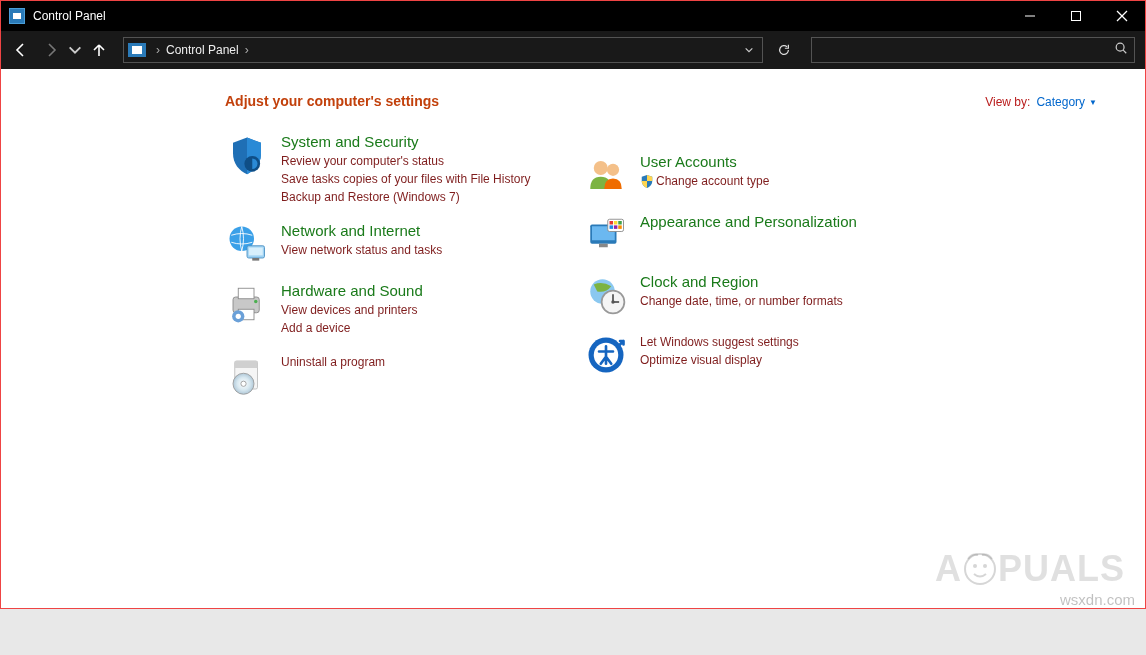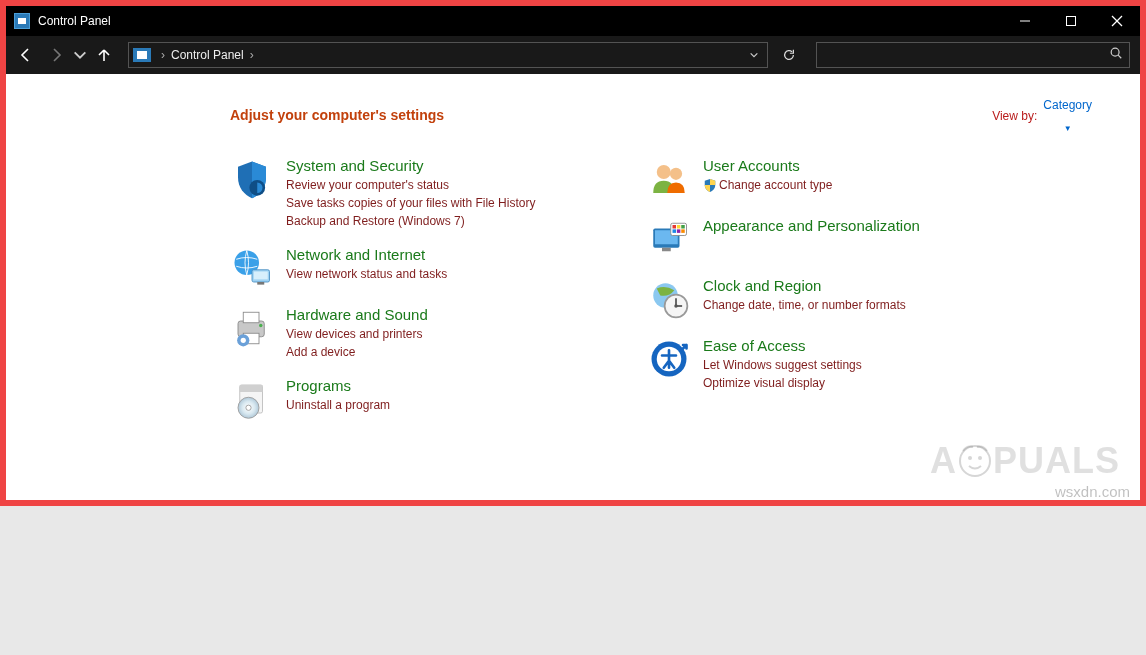--- a/index.html
+++ b/index.html
@@ -1,17 +1,17 @@
 <!DOCTYPE html>
 <html><head>
   <meta charset="utf-8">
   <style>
     * { margin: 0; padding: 0; box-sizing: border-box; font-family: "Segoe UI", Tahoma, sans-serif; }
     body { width: 1146px; height: 655px; background: #e8e8e8; overflow: hidden; position: relative; }
-    .window { width: 1146px; height: 506px; background: #fff; display: flex; flex-direction: column; border: 6px solid #ef4444;}
+    .window { width: 1146px; height: 609px; background: #fff; display: flex; flex-direction: column; border: 1px solid #ef4444;}
     .titlebar { background: #000; color: #fff; height: 30px; display: flex; align-items: center; padding-left: 8px; }
     .titlebar .app-icon { width: 16px; height: 16px; background: #2a7ab8; border: 1px solid #4a9ed8; margin-right: 8px; display: flex; align-items: center; justify-content: center; }
     .titlebar .app-icon::after { content: ""; width: 8px; height: 6px; background: #fff; }
     .titlebar .title { font-size: 12px; flex: 0 0 auto; }
     .titlebar .spacer { flex: 1; }
     .win-btn { width: 46px; height: 30px; display: flex; align-items: center; justify-content: center; color: #fff; cursor: pointer; }
     .win-btn svg { width: 12px; height: 12px; }
     .navbar { background: #191919; height: 38px; display: flex; align-items: center; padding: 0 6px; gap: 2px; }
     .nav-arrow { width: 28px; height: 28px; display: flex; align-items: center; justify-content: center; color: #ddd; cursor: pointer; }
     .nav-arrow.disabled { color: #666; }
@@ -25,23 +25,23 @@
     .addr .drop { width: 18px; display: flex; justify-content: center; color: #ccc; cursor: pointer;}
     .refresh { width: 30px; height: 26px; display: flex; align-items: center; justify-content: center; color: #ddd; cursor: pointer; margin-left:4px;}
     .searchbox { flex: 1; height: 26px; background: #191919; border: 1px solid #535353; margin-left: 10px; margin-right: 4px; display: flex; align-items: center; padding: 0 6px; }
     .searchbox input { flex: 1; background: transparent; border: none; color: #fff; font-size: 12px; outline: none; }
     .searchbox .mag { color: #ccc; }
     .content { flex: 1; background: #fff; padding: 24px 0 0 0; position: relative; overflow: hidden;}
     .header-row { display: flex; align-items: baseline; padding: 0 48px 0 224px; margin-bottom: 24px;}
     .heading { color: #c2410c; font-size: 14px; font-weight: 700; flex: 0 0 auto;}
     .viewby-wrap { margin-left: auto; font-size: 12px; display: flex; align-items: center; gap: 6px; }
     .viewby-label { color: #b91c1c; }
-    .viewby-value { color: #0066cc; cursor: pointer; display: flex; align-items: center; gap: 12px; flex-direction: column;}
+    .viewby-value { color: #0066cc; cursor: pointer; display: flex; align-items: center; gap: 4px;}
     .viewby-value .tri { font-size: 8px; color: #0066cc;}
-    .cols { display: flex; padding-left: 224px; gap: 87px; }
+    .cols { display: flex; padding-left: 224px; gap: 29px; align-items: center; }
     .col { width: 330px; }
     .cat { display: flex; margin-bottom: 16px; }
     .cat-icon { width: 44px; height: 44px; flex: 0 0 44px; margin-right: 12px; display:flex; align-items:center; justify-content:center;}
     .cat-icon svg{width:42px;height:42px;}
     .cat-body { flex: 1; }
     .cat-title { color: #1a7a1a; font-size: 15px; cursor: pointer; margin-bottom: 2px; display:block;}
     .cat-link { color: #7f1d1d; font-size: 12px; cursor: pointer; display: block; line-height: 1.5;}
     .shield { display:inline-block; width:14px; height:14px; vertical-align:-3px; margin-right:2px;}
     .watermark { position: absolute; right: 10px; bottom: 0; font-size: 15px; color: rgba(0,0,0,0.25); text-align: right; }
     .logo { position: absolute; right: 20px; bottom: 18px; font-size: 36px; font-weight: bold; color: rgba(130,130,130,0.25); letter-spacing: 1px; font-family: Arial, sans-serif; display:flex; align-items:center;}
@@ -200,21 +200,20 @@
                   <radialGradient id="g1">
                     <stop offset="0" stop-color="#fff"></stop>
                     <stop offset="0.6" stop-color="#d8e8f0"></stop>
                     <stop offset="1" stop-color="#b0c8d8"></stop>
                   </radialGradient>
                 </defs>
                 <circle cx="20" cy="34" r="3" fill="#fff" stroke="#999"></circle>
               </svg>
           </div>
           <div class="cat-body">
-            <a class="cat-title">Programs</a>
             <a class="cat-link">Uninstall a program</a>
           </div>
         </div>
       </div>
 
       <div class="col">
 
         <div class="cat">
           <div class="cat-icon">
             <svg viewBox="0 0 48 48">
@@ -278,21 +277,20 @@
         <div class="cat">
           <div class="cat-icon">
             <svg viewBox="0 0 48 48">
                 <circle cx="24" cy="24" r="20" fill="#1565c0"></circle>
                 <circle cx="24" cy="24" r="14" fill="#fff"></circle>
                 <path d="M24 14 L24 34 M16 20 L32 20 M18 34 L24 26 L30 34" stroke="#1565c0" stroke-width="3" fill="none" stroke-linecap="round"></path>
                 <path d="M38 14 L44 8 M44 8 L40 8 M44 8 L44 12" stroke="#1565c0" stroke-width="3" fill="none" stroke-linecap="round"></path>
               </svg>
           </div>
           <div class="cat-body">
-            <a class="cat-title">Ease of Access</a>
             <a class="cat-link">Let Windows suggest settings</a>
             <a class="cat-link">Optimize visual display</a>
           </div>
         </div>
 
       </div>
     </div>
 
     <div class="logo">
       <span>A</span>

